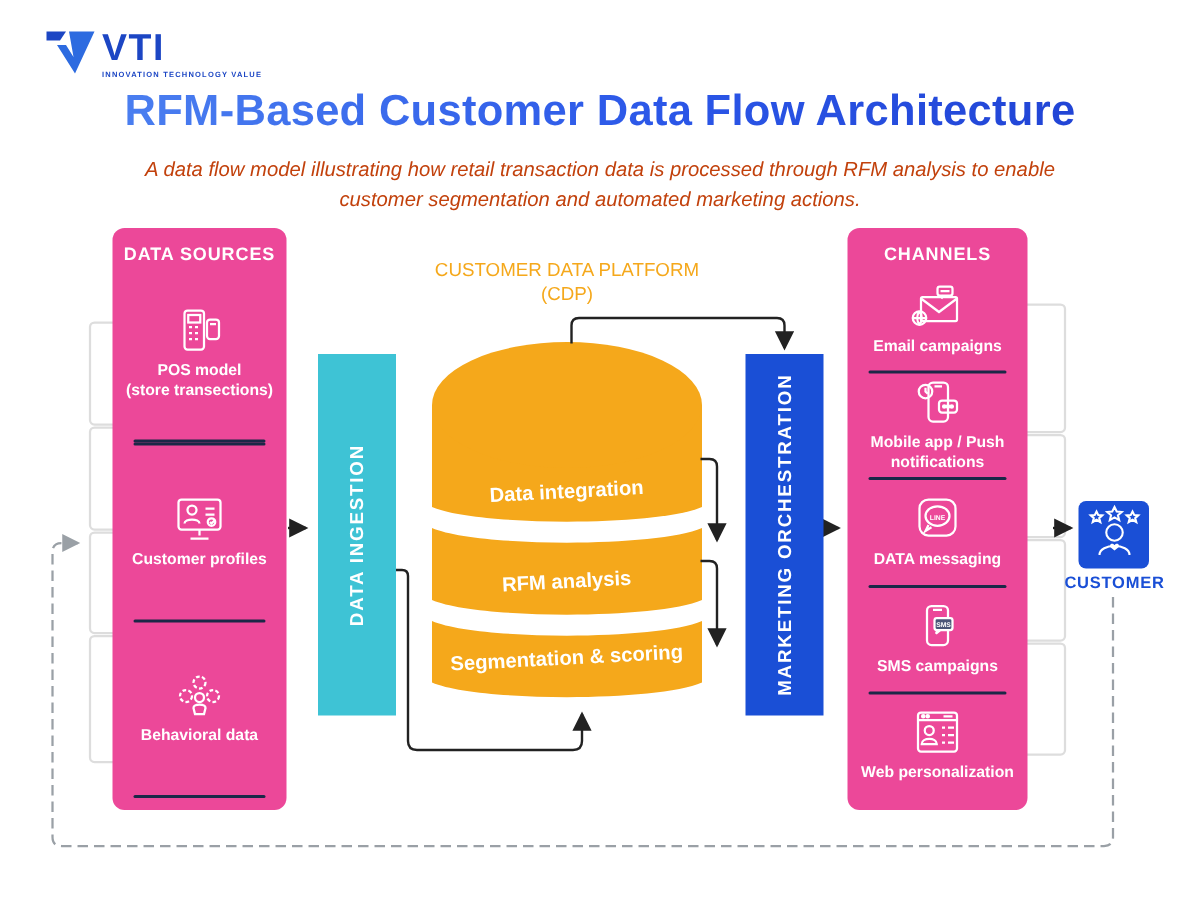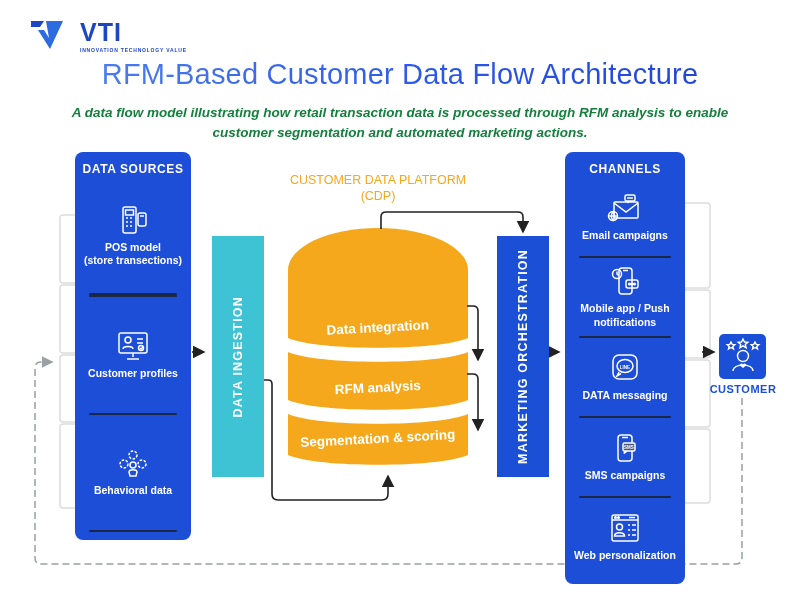--- a/index.html
+++ b/index.html
@@ -2,40 +2,40 @@
 <html><head>
 <meta charset="utf-8">
 <style>
   * { margin:0; padding:0; box-sizing:border-box; }
   html,body { width:800px; height:600px; }
   body {
     position:relative; width:800px; height:600px; overflow:hidden;
     background:#ffffff; font-family:"Liberation Sans", sans-serif;
   }
   
-  .logo { position:absolute; left:30px; top:20px; display:flex; align-items:flex-start; gap:16px; }
+  .logo { position:absolute; left:30px; top:20px; display:flex; align-items:flex-start; gap:4px; }
   .logo-text-col { display:flex; flex-direction:column; }
   .logo-text { font-size:25px; font-weight:800; color:#1C46C4; letter-spacing:1px; line-height:1; }
   .logo-tagline { font-size:5px; font-weight:700; color:#1C46C4; letter-spacing:0.8px; margin-top:2px; white-space:nowrap; }
   
   .title {
     position:absolute; top:58px; left:0; width:800px; text-align:center;
-    font-size:29px; font-weight:400; letter-spacing:0.2px;
+    font-size:29px; font-weight:700; letter-spacing:0.2px;
     background:linear-gradient(90deg,#4E83F1 5%,#2B57E8 55%,#1E3FD0 100%);
     -webkit-background-clip:text; background-clip:text; color:transparent;
   }
   .subtitle {
     position:absolute; top:103px; left:70px; width:660px; text-align:center;
-    font-size:13.5px; font-style:italic; font-weight:700; color:#15803d; line-height:1.5;
+    font-size:13.5px; font-style:italic; font-weight:400; color:#c2410c; line-height:1.5;
   }
   
-  .panel { position:absolute; background:#1d4ed8; border-radius:8px; z-index:2;
+  .panel { position:absolute; background:#ec4899; border-radius:8px; z-index:2;
            display:flex; flex-direction:column; padding:10px 4px 8px 4px; }
   .panel-left  { left:75px;  top:152px; width:116px; height:388px; }
-  .panel-right { left:565px; top:152px; width:120px; height:432px; }
+  .panel-right { left:565px; top:152px; width:120px; height:388px; }
   .panel-title { text-align:center; color:#fff; font-weight:800; font-size:12px; letter-spacing:0.6px; margin-bottom:2px; }
   .p-item { flex:1; display:flex; flex-direction:column; align-items:center; justify-content:center; gap:3px; }
   .p-item .icon { height:34px; display:flex; align-items:center; justify-content:center; }
   .p-label { color:#fff; font-weight:700; font-size:10.5px; text-align:center; line-height:1.25; }
   .divider { height:2px; background:#1B2747; width:82%; margin:0 auto; border-radius:1px; }
   
   .vbar { position:absolute; top:236px; width:52px; height:241px; z-index:2;
           display:flex; align-items:center; justify-content:center; }
   .vbar-ingestion { left:212px; background:#3EC3D5; }
   .vbar-orchestration { left:497px; background:#1A4FD6; }

